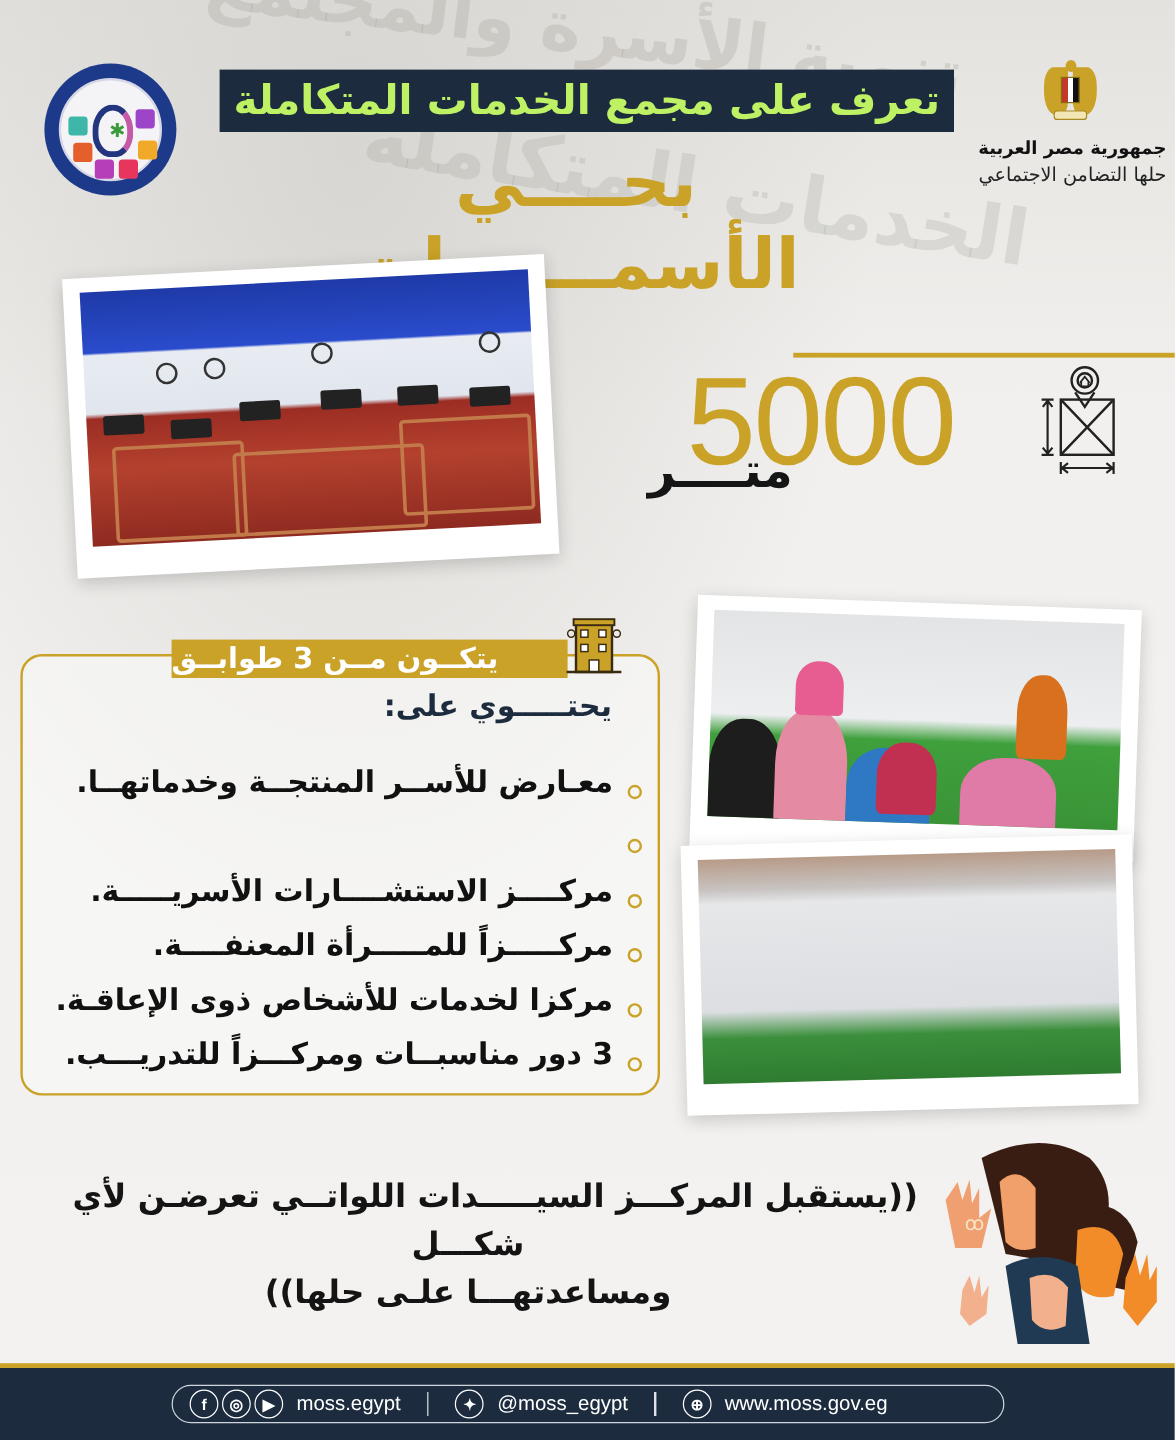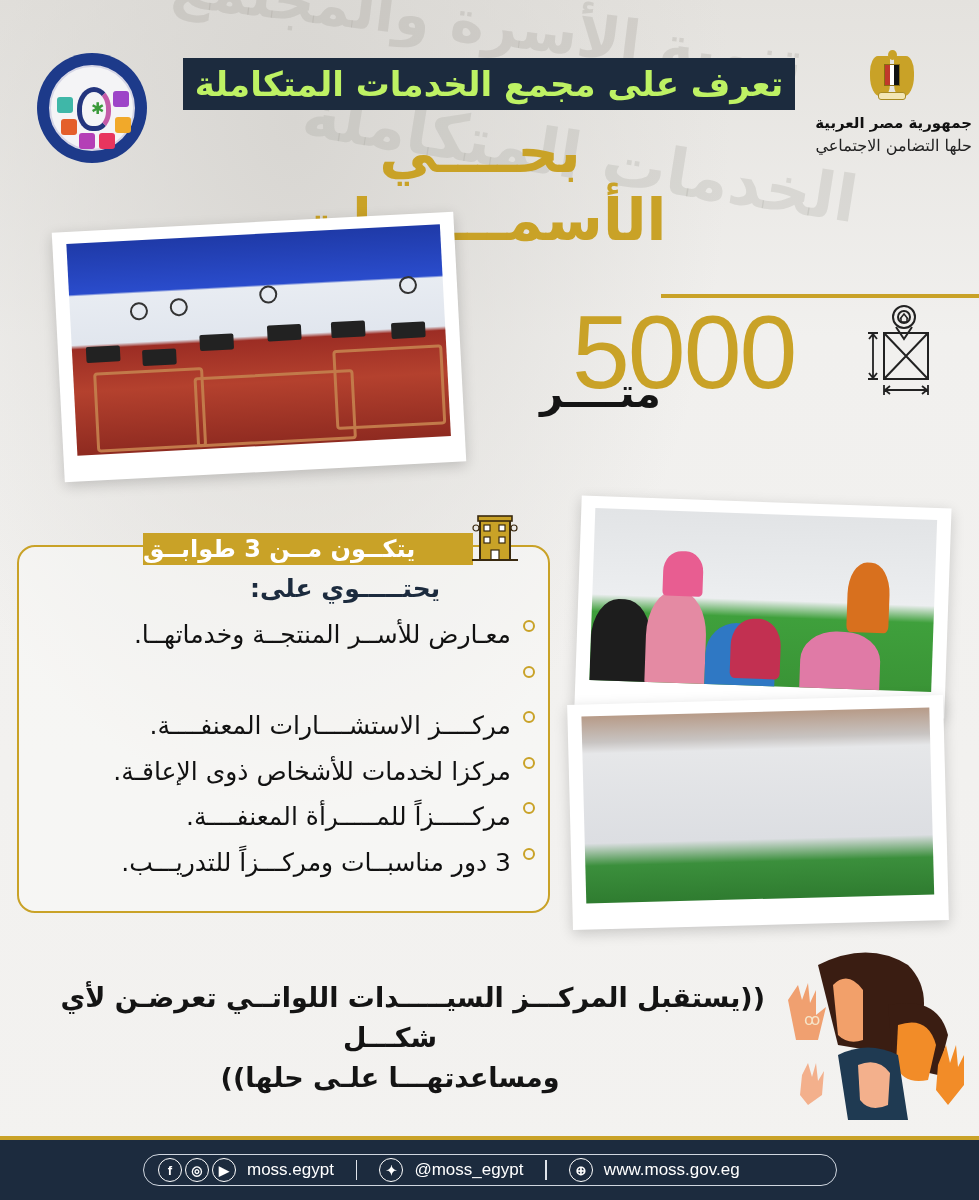--- a/index.html
+++ b/index.html
@@ -132,29 +132,29 @@
     border: 2px solid #c9a227; border-radius: 18px; background: rgba(250,249,247,0.55);
   }
   .floors-banner {
     position: absolute; left: 143px; top: 533px; width: 330px; height: 32px;
     background: #c9a227; color: #ffffff; font-size: 24px; font-weight: bold;
     direction: rtl; display: flex; align-items: center; justify-content: flex-end; padding-right: 12px;
     letter-spacing: 2px;
   }
   .building-icon { position: absolute; left: 472px; top: 512px; width: 46px; height: 50px; }
   .contains-label {
-    position: absolute; left: 250px; top: 574px; width: 260px; text-align: left;
+    position: absolute; left: 250px; top: 574px; width: 260px; text-align: right;
     font-size: 25px; font-weight: bold; color: #1c2b3e; direction: rtl; letter-spacing: 3px;
   }
   .feature-list {
     position: absolute; left: 30px; top: 620px; width: 505px; list-style: none; direction: rtl;
   }
   .feature-item {
-    display: flex; align-items: flex-start; height: 45.5px;
-    font-size: 25px; font-weight: normal; color: #111;
+    display: flex; align-items: flex-end; height: 45.5px;
+    font-size: 25px; font-weight: bold; color: #111;
   }
   .bullet {
     width: 12px; height: 12px; border: 2px solid #c9a227; border-radius: 50%;
     margin-left: 12px; flex-shrink: 0;
   }
 
   
   .quote {
     position: absolute; left: 15px; top: 978px; width: 750px; direction: rtl;
     font-size: 27px; font-weight: bold; color: #141414; line-height: 40px; text-align: justify;
@@ -270,29 +270,29 @@
   <ul class="feature-list">
     <li class="feature-item">
       <span class="bullet"></span>
       <span>معـارض للأســر المنتجــة وخدماتهــا.</span>
     </li>
     <li class="feature-item">
       <span class="bullet"></span>
     </li>
     <li class="feature-item">
       <span class="bullet"></span>
-      <span>مركــــز الاستشــــارات المعنفــــة.</span>
+      <span>مركــــز الاستشــــارات الأسريـــــة.</span>
+    </li>
+    <li class="feature-item">
+      <span class="bullet"></span>
+      <span>مركـــــزاً للمـــــرأة المعنفــــة.</span>
     </li>
     <li class="feature-item">
       <span class="bullet"></span>
       <span>مركزا لخدمات للأشخاص ذوى الإعاقـة.</span>
-    </li>
-    <li class="feature-item">
-      <span class="bullet"></span>
-      <span>مركـــــزاً للمـــــرأة المعنفــــة.</span>
     </li>
     <li class="feature-item">
       <span class="bullet"></span>
       <span>3 دور مناسبــات ومركـــزاً للتدريـــب.</span>
     </li>
   </ul>
 
   <div class="polaroid photo2">
     <div class="img meet-img">
       <span class="person" style="left:0;top:90px;width:60px;height:90px;background:#1d1d1d;"></span>

